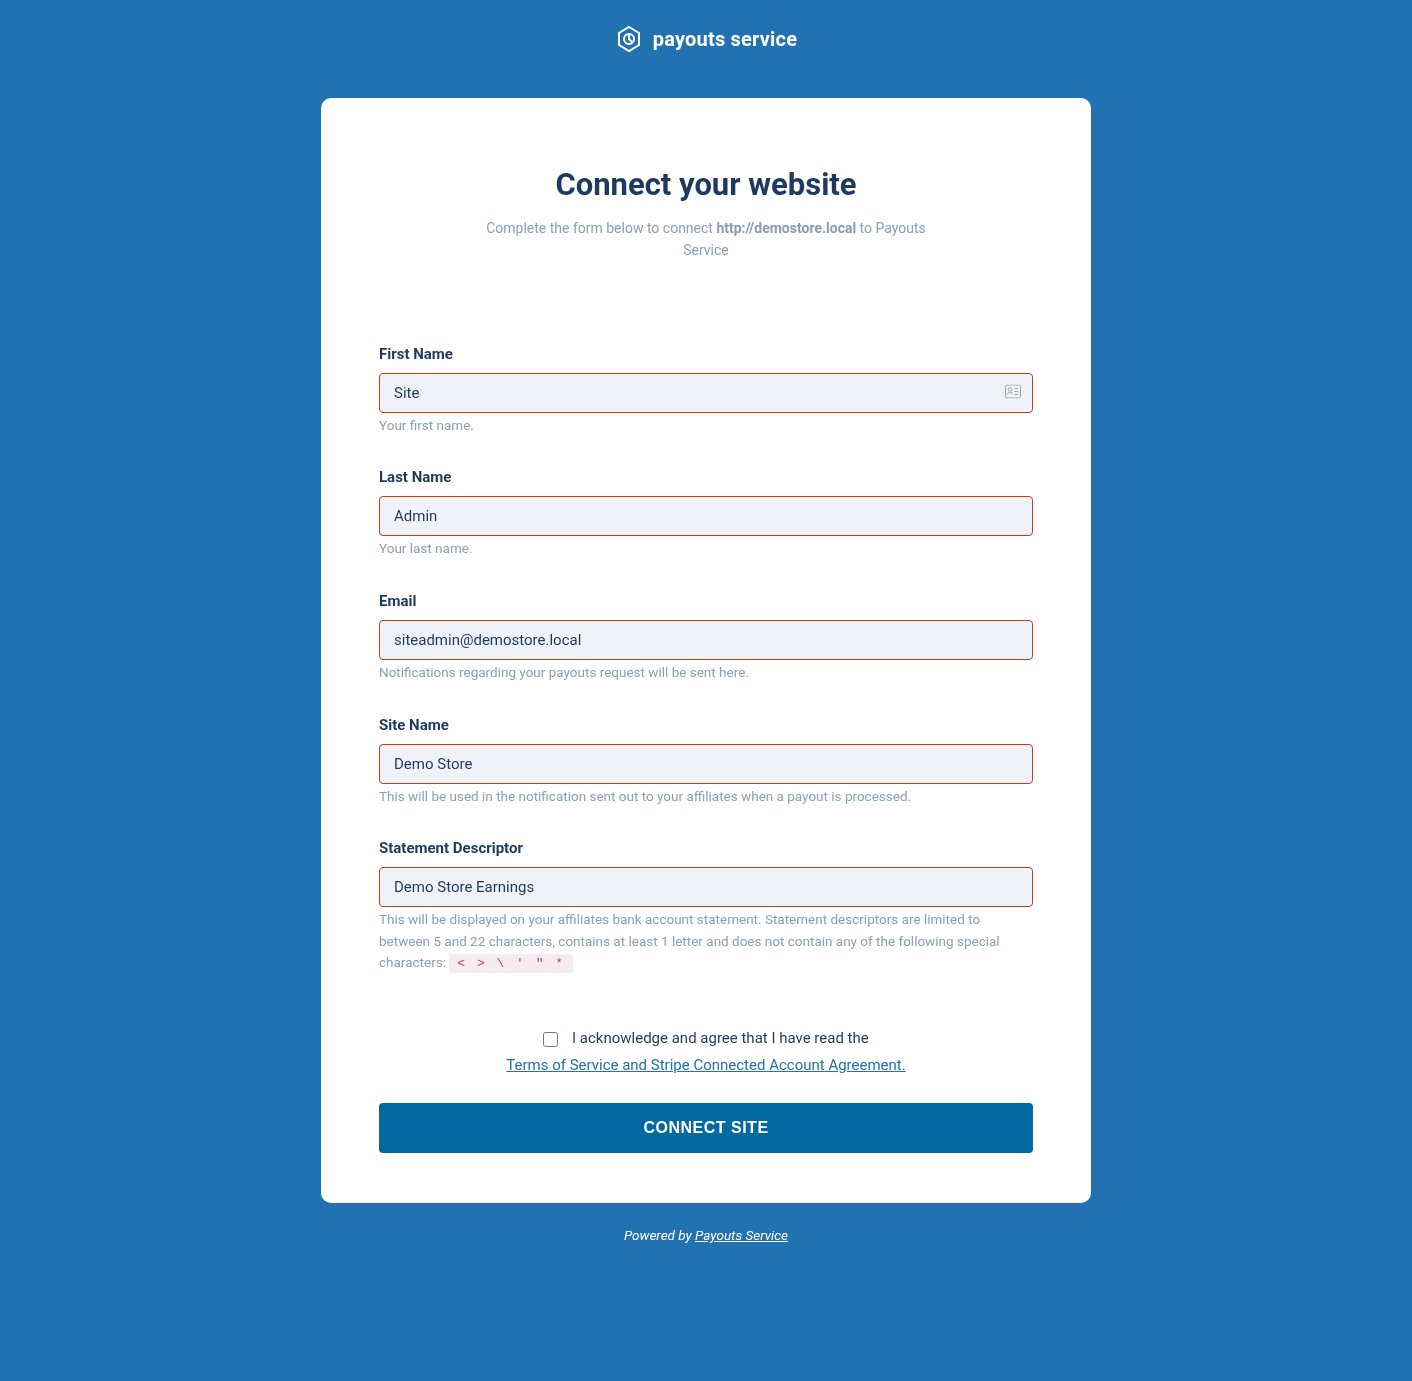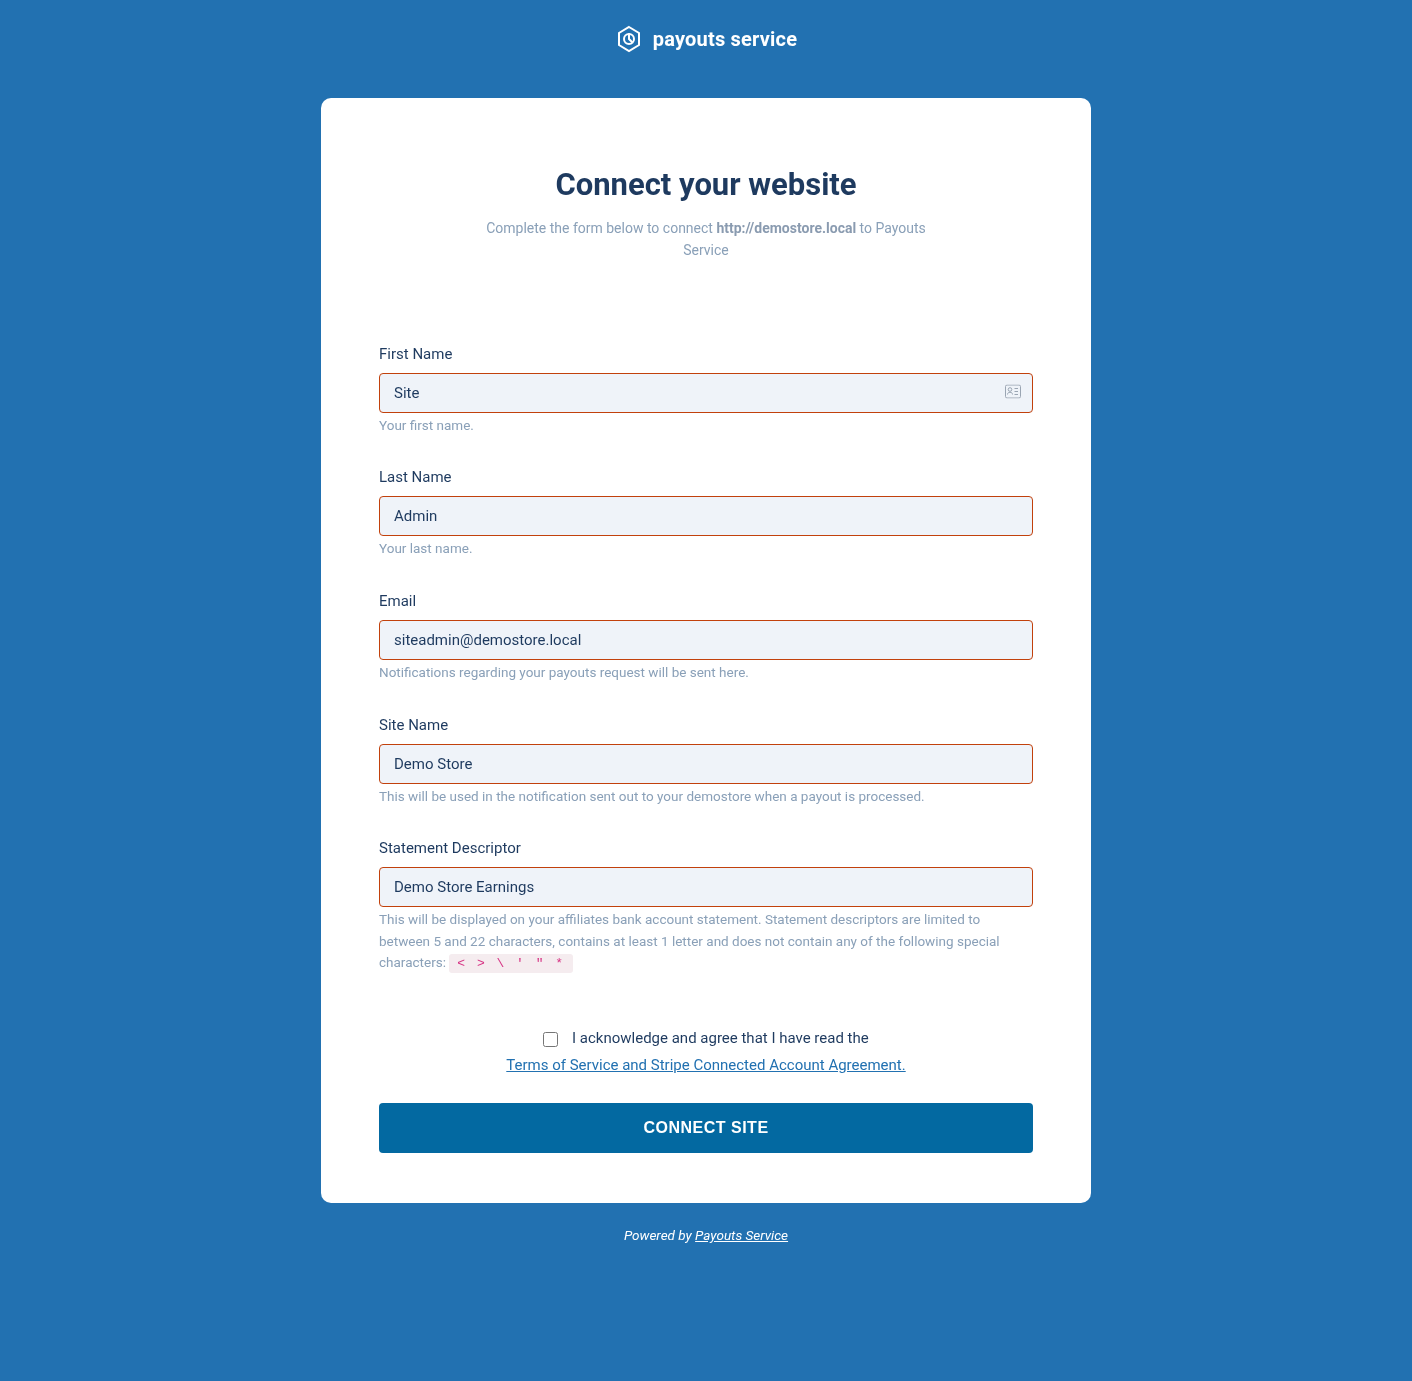--- a/index.html
+++ b/index.html
@@ -66,21 +66,21 @@
     .card-subtitle .bold {
       font-weight: 700;
       color: #8a9bb0;
     }
     .form-group {
       margin-bottom: 32px;
     }
     .form-label {
       display: block;
       font-size: 15px;
-      font-weight: 400;
+      font-weight: 700;
       color: #1e3a5f;
       margin-bottom: 10px;
     }
     .form-input, .form-select {
       width: 100%;
       padding: 10px 14px;
       font-size: 15px;
       color: #1e3a5f;
       background: #eff3f9;
       border: 1px solid #c2410c;
@@ -229,21 +229,21 @@
     <div class="form-group">
       <label class="form-label">Email</label>
       <input type="email" class="form-input" value="siteadmin@demostore.local" style="">
       <p class="form-hint">Notifications regarding your payouts request will be sent here.</p>
     </div>
 
 
     <div class="form-group">
       <label class="form-label">Site Name</label>
       <input type="text" class="form-input" value="Demo Store" style="">
-      <p class="form-hint">This will be used in the notification sent out to your demostore when a payout is processed.</p>
+      <p class="form-hint">This will be used in the notification sent out to your affiliates when a payout is processed.</p>
     </div>
 
     <div class="form-group">
       <label class="form-label">Statement Descriptor</label>
       <input type="text" class="form-input" value="Demo Store Earnings" style="">
       <p class="form-hint">
         <span>This will be displayed on your affiliates bank account statement. Statement descriptors are limited to between 5 and 22 characters, contains at least 1 letter and does not contain any of the following special characters: </span>
         <span class="code-inline">&lt; &gt; \ ' " *</span>
       </p>
     </div>

